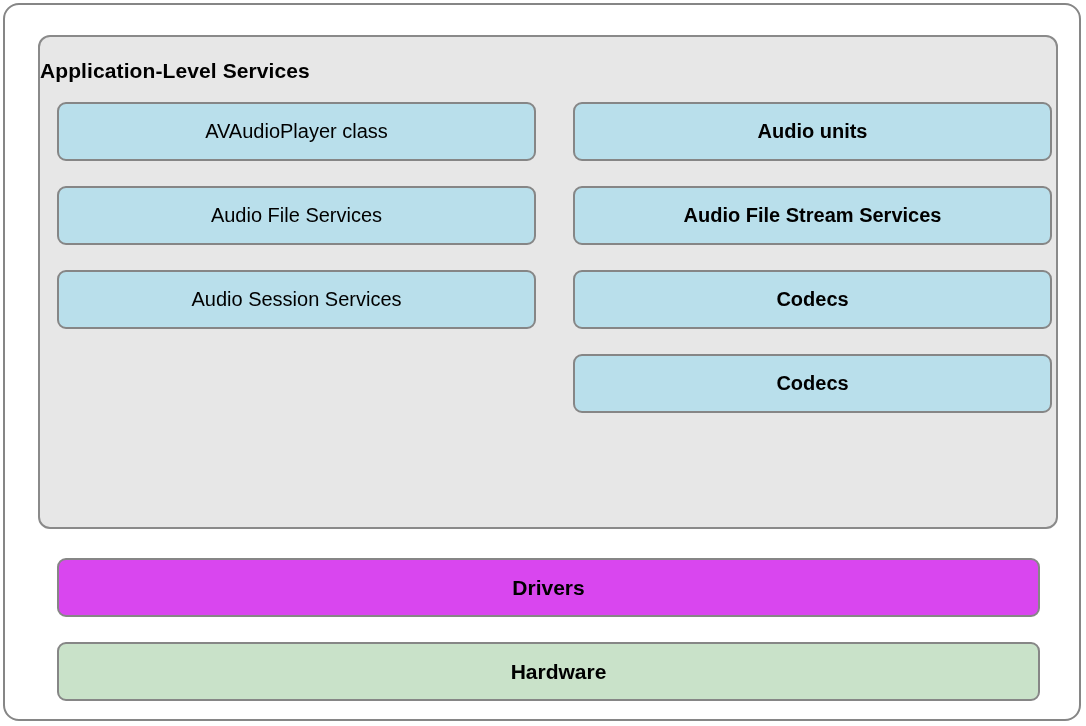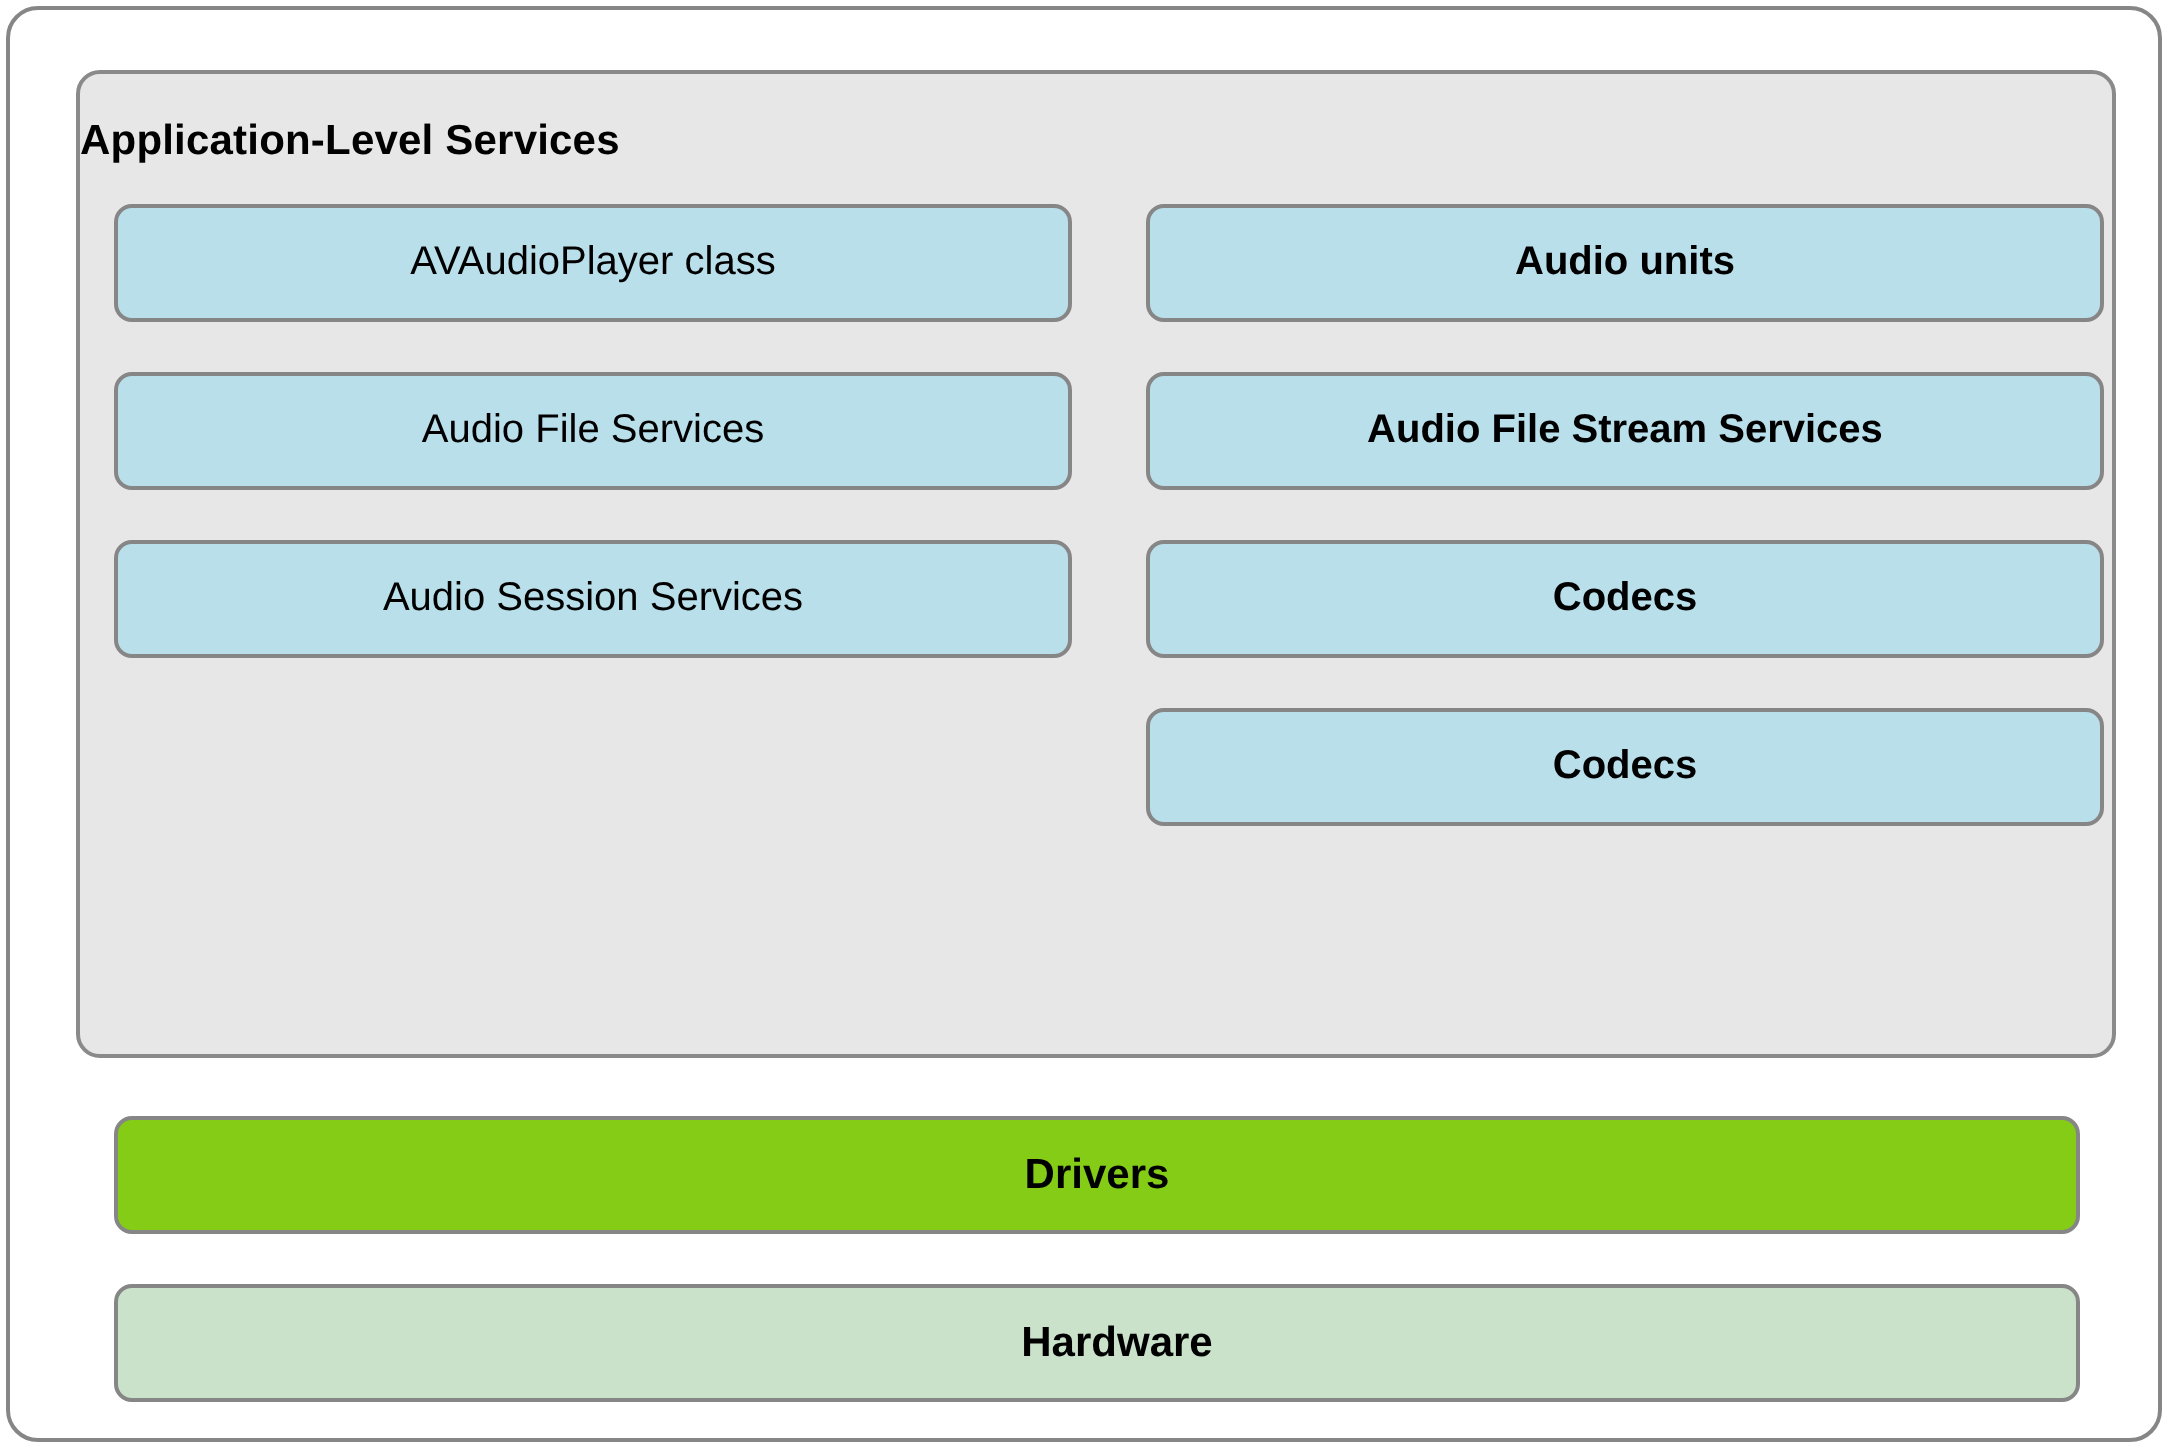--- a/index.html
+++ b/index.html
@@ -104,21 +104,21 @@
     border-radius: 9px;
     display: flex;
     align-items: center;
     justify-content: center;
     font-size: 21px;
     font-weight: bold;
     color: #000000;
   }
   .bar-drivers {
     top: 553px;
-    background: #84cc16;
+    background: #d946ef;
   }
   .bar-hardware {
     top: 637px;
     background: #c9e2c9;
     padding-left: 20px;
   }
 </style>
 </head>
 <body>
 

